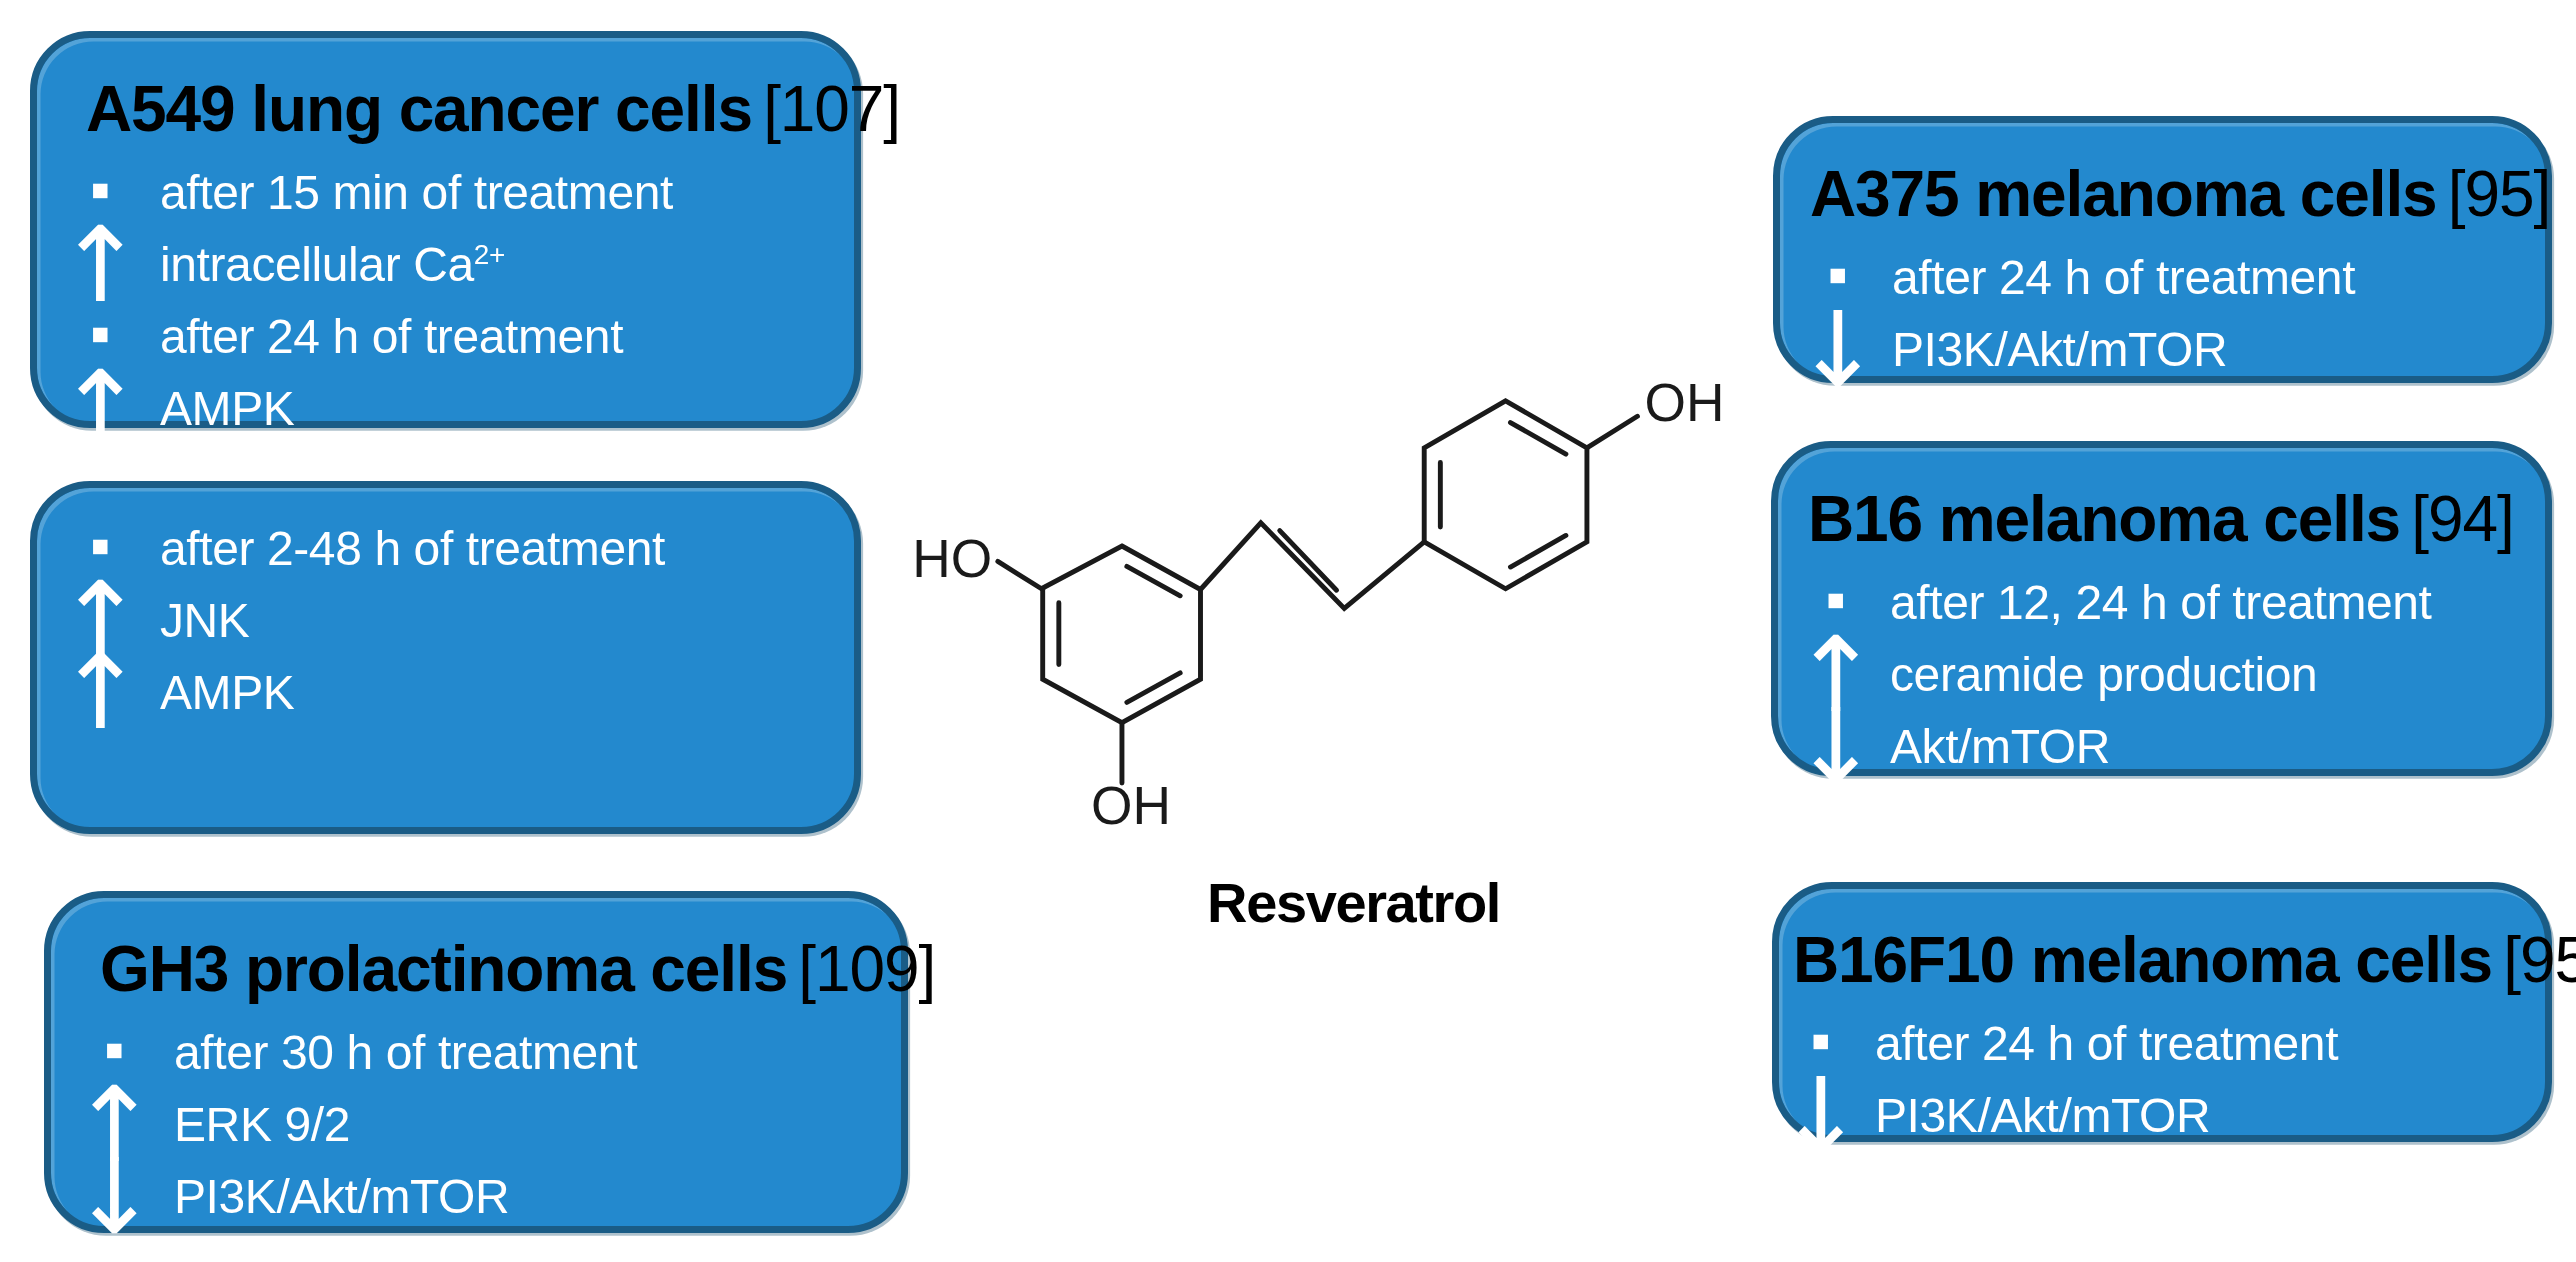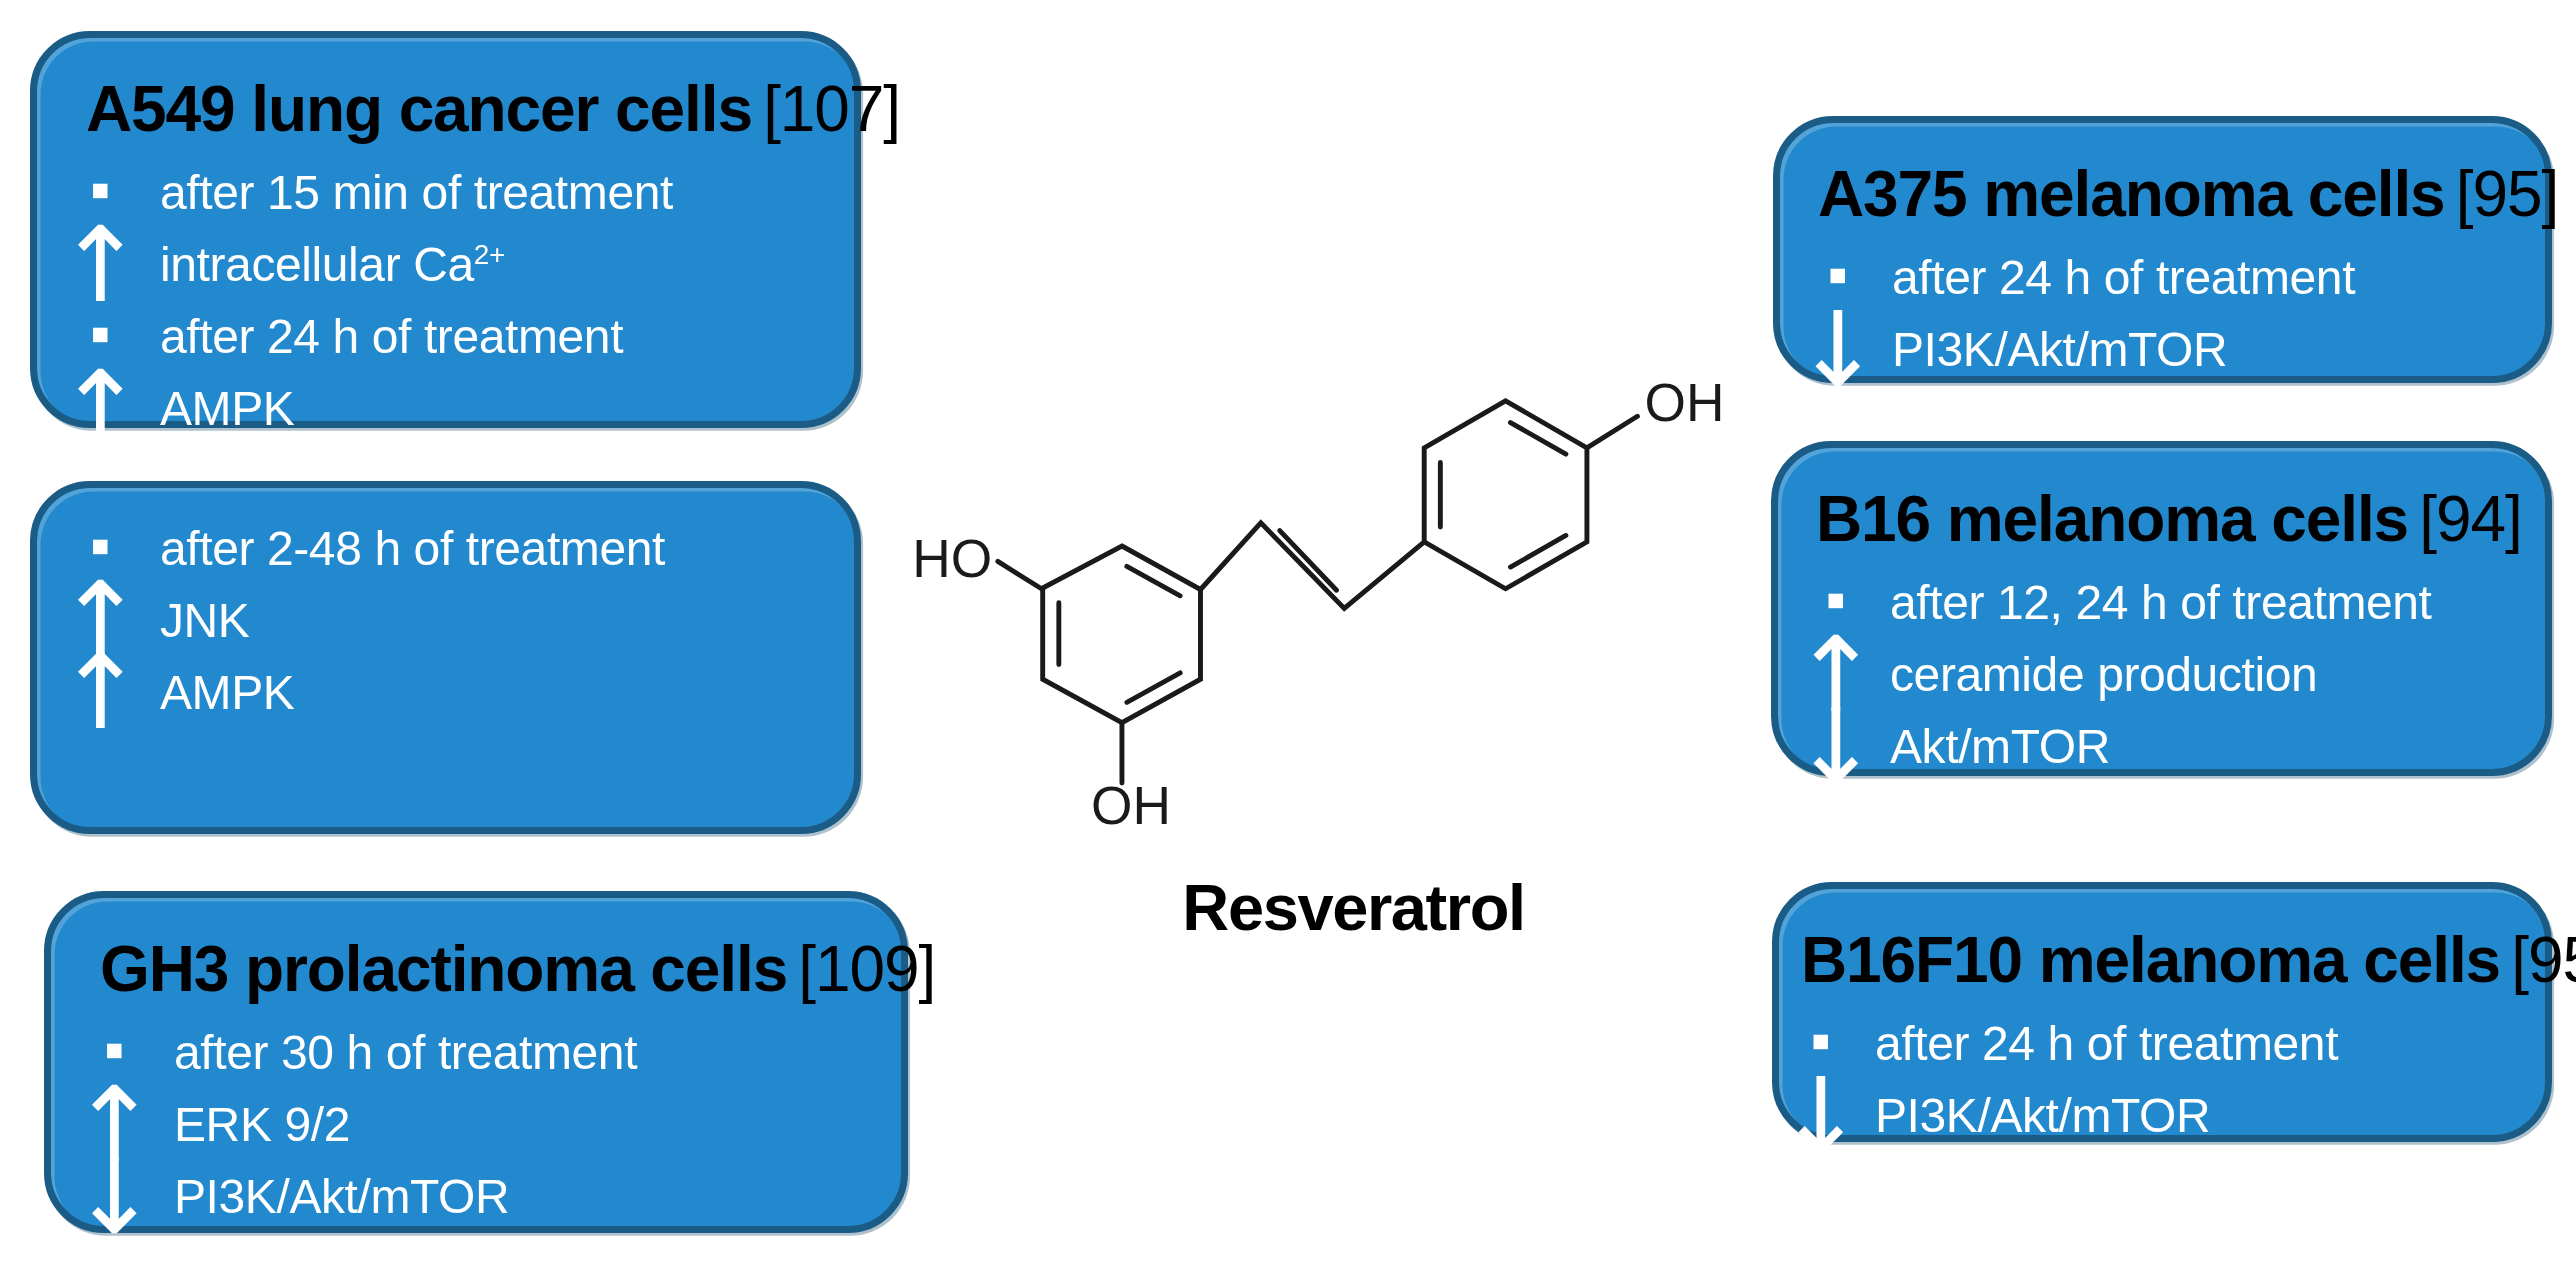--- a/index.html
+++ b/index.html
@@ -29,21 +29,21 @@
     box-shadow:inset 3.5px 3.5px 0 rgba(255,255,255,0.22), 2.1px 2.8px 0 rgba(23,76,110,0.35);
   }
   .card-title{
     font-size:64px;
     font-weight:bold;
     color:var(--title-text);
     letter-spacing:-1.1px;
     margin:9.8px 0 11.2px 21px;
     white-space:nowrap;
   }
-  .col-right .card-title{margin-left:10px;}
+  .col-right .card-title{margin-left:2px;}
   .card-title .ref{font-weight:400;margin-left:11.2px;}
   .line{
     display:flex;
     align-items:center;
     height:72px;
     font-size:48px;
     letter-spacing:-0.4px;
     white-space:nowrap;
   }
   .marker{
@@ -59,21 +59,21 @@
   .marker.arrow{font-size:104px;line-height:1;font-family:"DejaVu Sans",sans-serif;}
   .line .txt{margin-left:25px;}
   .sup{font-size:28px;vertical-align:super;line-height:0;}
   #molecule{position:absolute;left:891px;top:330px;}
   #molecule path,#molecule polygon{stroke:var(--molecule-line);stroke-width:7;fill:none;stroke-linecap:round;}
   #molecule text{fill:var(--molecule-line);font-size:76px;font-family:"Liberation Sans","DejaVu Sans",sans-serif;}
   #molecule-name{
     position:absolute;
     left:1143px;top:870px;width:421px;
     text-align:center;
-    font-size:65px;font-weight:bold;letter-spacing:-1.4px;
+    font-size:56px;font-weight:bold;letter-spacing:-1.4px;
     color:var(--title-text);
     white-space:nowrap;
   }
 </style>
 </head>
 <body>
 
 <div id="canvas">
 
   <section class="card col-left" style="left:30px;top:31px;width:831px;height:397px;">

